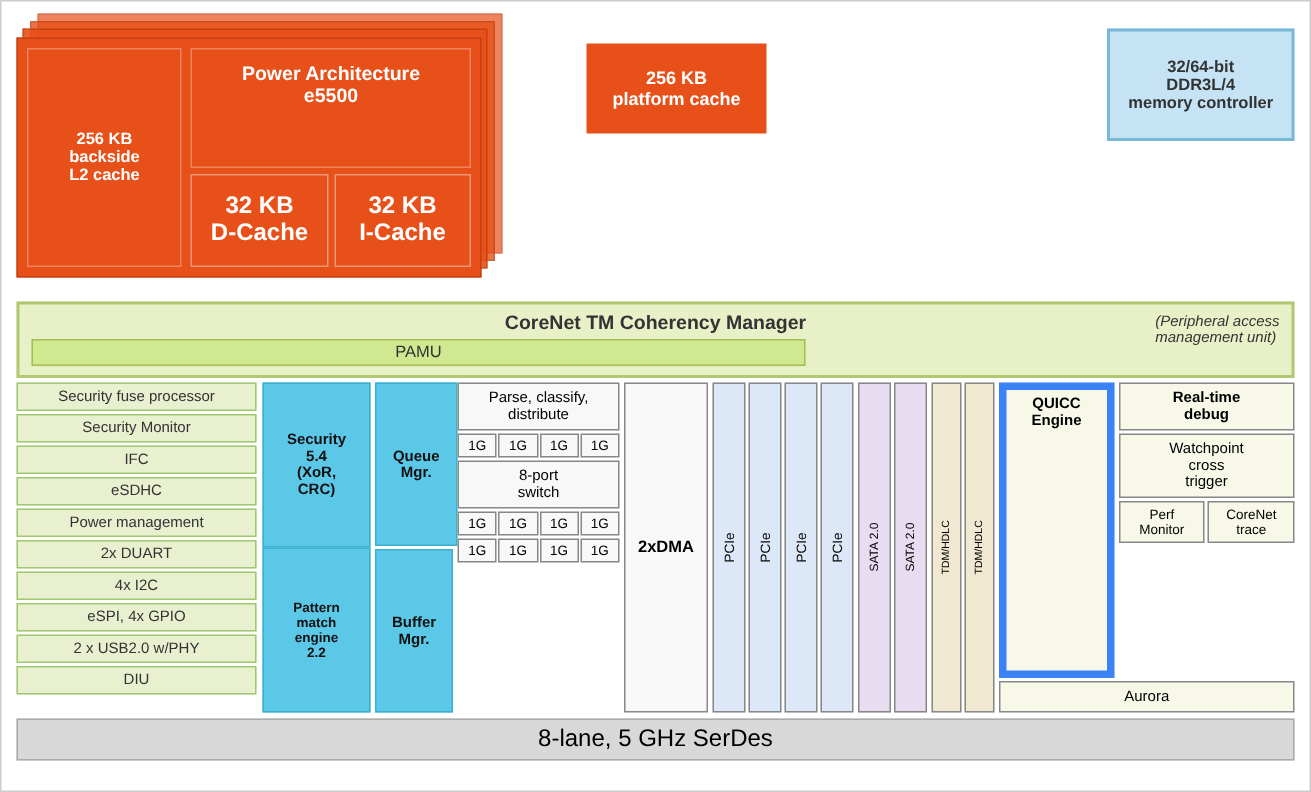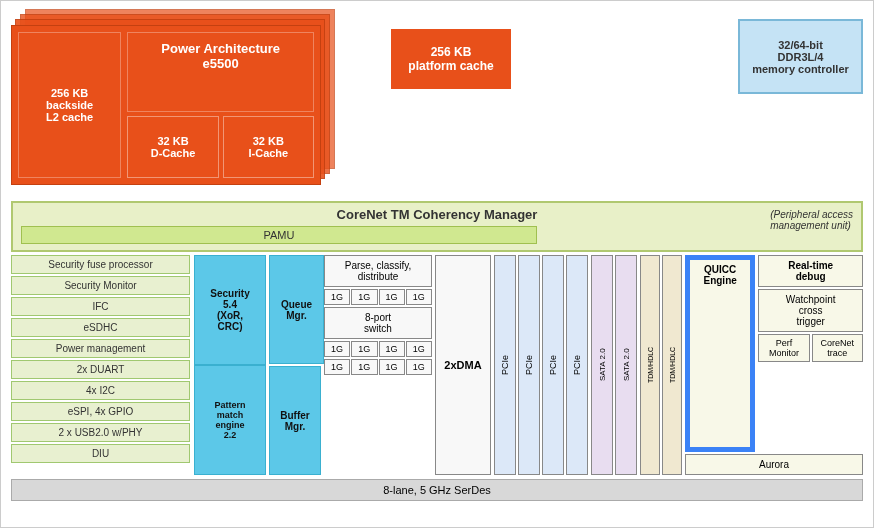--- a/index.html
+++ b/index.html
@@ -91,21 +91,21 @@
       gap: 4px;
       flex: 1;
     }
 
     .cache-box {
       flex: 1;
       background: #e8501a;
       border: 1px solid rgba(255,255,255,0.4);
       color: white;
       font-weight: bold;
-      font-size: 11px;
+      font-size: 16px;
       text-align: center;
       display: flex;
       align-items: center;
       justify-content: center;
       padding: 4px 2px;
     }
 
     
     .platform-cache {
       background: #e8501a;
@@ -175,21 +175,21 @@
       color: #333;
       text-align: left;
       font-style: italic;
     }
 
     
     .left-sidebar {
       display: flex;
       flex-direction: column;
       gap: 2px;
-      width: 179px;
+      width: 160px;
       flex-shrink: 0;
     }
 
     .sidebar-item {
       border: 1px solid #a0c870;
       background: #e8f0d0;
       font-size: 10px;
       text-align: center;
       padding: 3px 4px;
       color: #333;
@@ -309,21 +309,21 @@
       font-size: 10px;
       text-align: center;
       padding: 4px;
     }
 
     
     .serdes-bar {
       background: #d8d8d8;
       border: 1px solid #aaa;
       text-align: center;
-      font-size: 11px;
+      font-size: 16px;
       padding: 4px;
       margin: 4px 10px;
     }
 
     .buffer-mgr {
       background: #5cc8e8;
       border: 1px solid #3ab0d0;
       color: #111;
       font-size: 10px;
       font-weight: bold;

